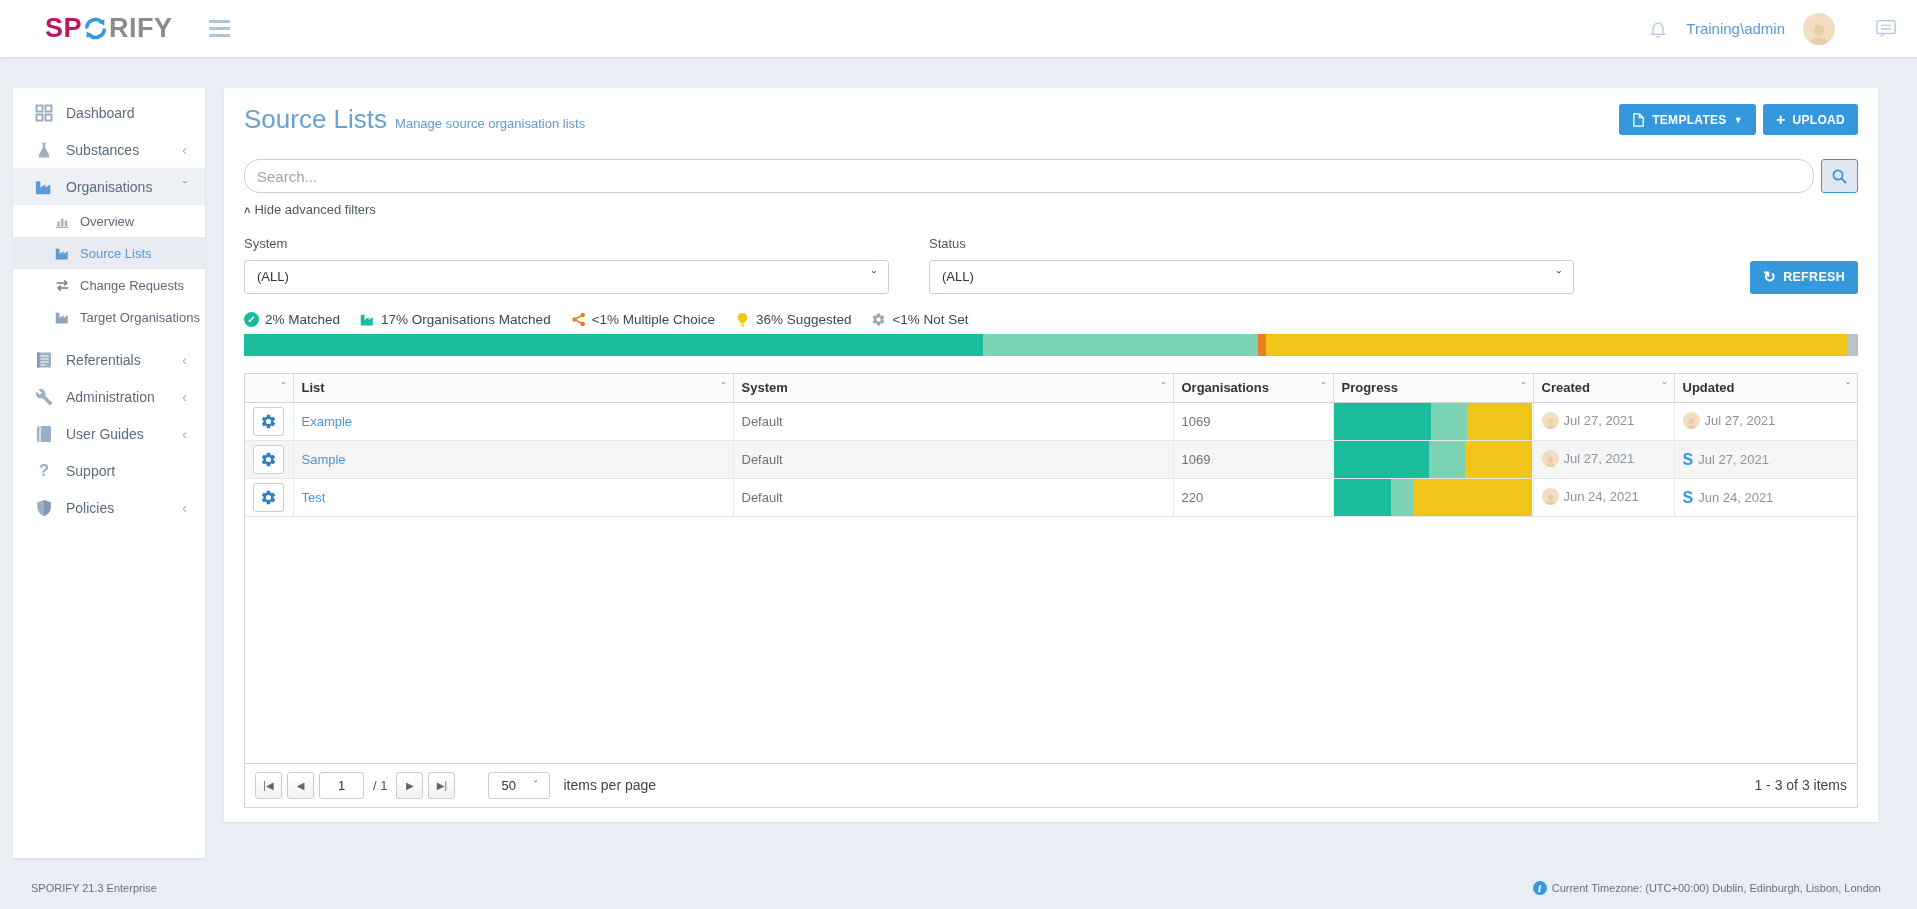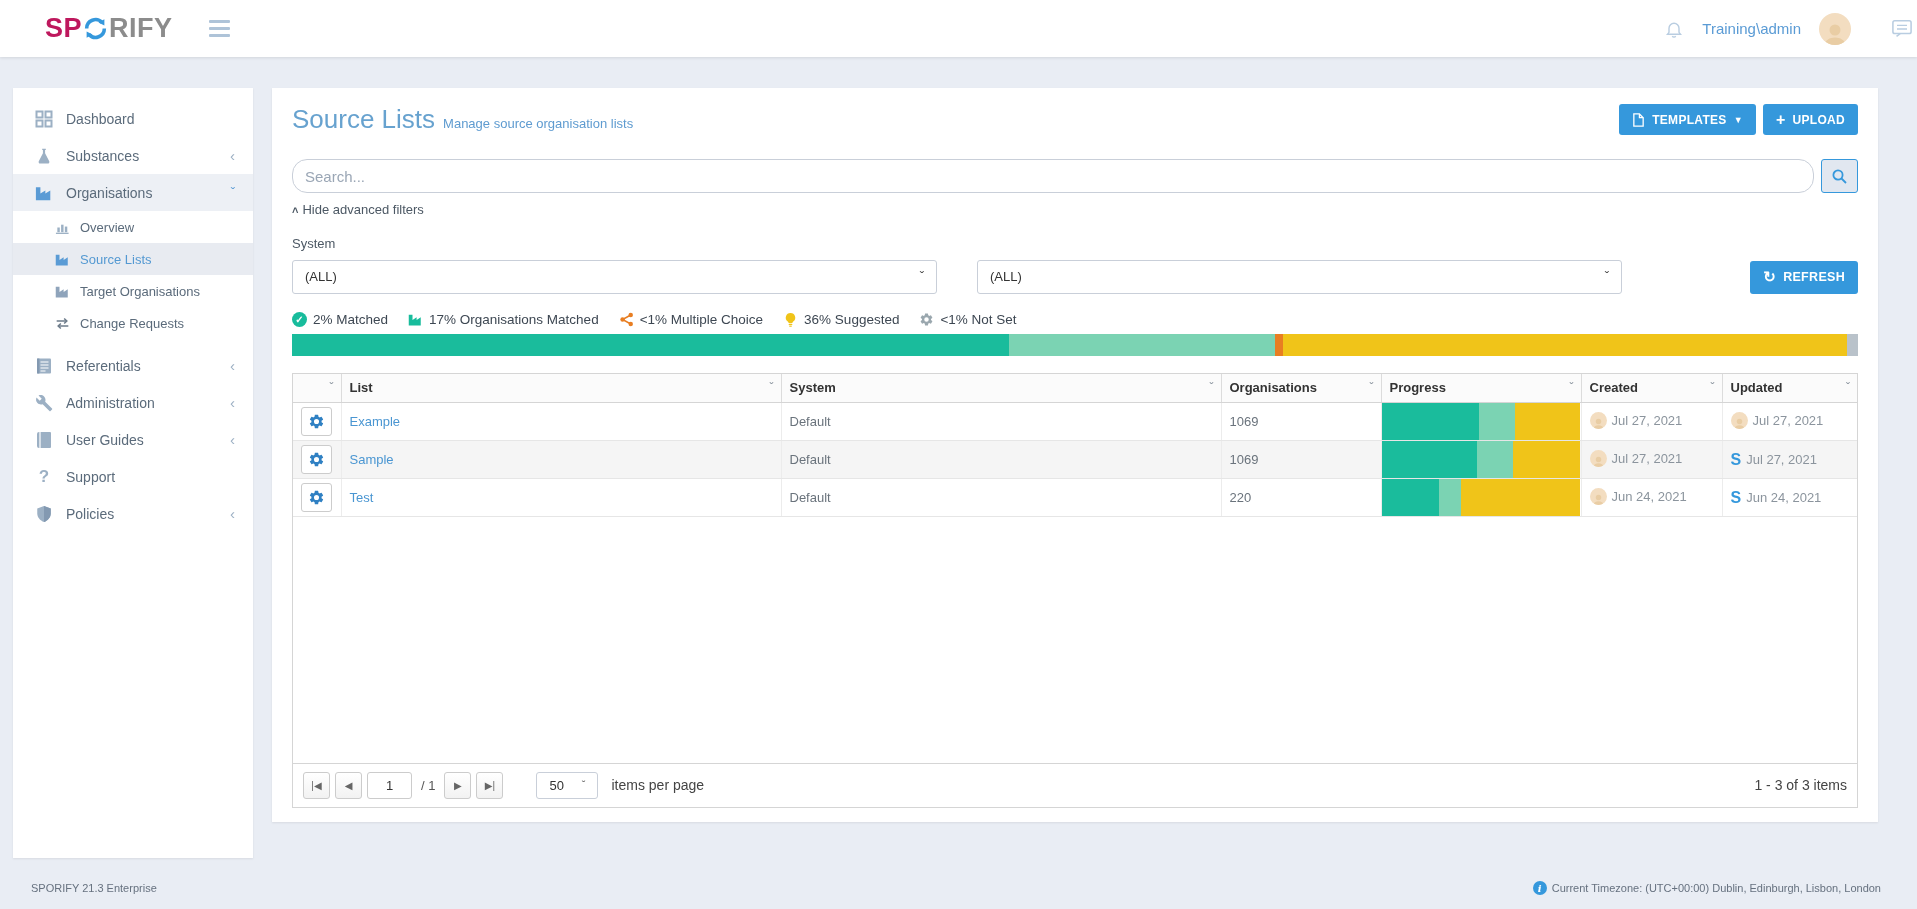--- a/index.html
+++ b/index.html
@@ -14,31 +14,31 @@
   .topbar {
     height:57px; background:#fff; display:flex; align-items:center;
     box-shadow:0 1px 3px rgba(0,0,0,.10); position:relative; z-index:5;
   }
   .logo { display:flex; align-items:center; margin-left:45px; font-size:27px; font-weight:bold; letter-spacing:.5px; }
   .logo .lg-sp { color:#be185d; }
   .logo .lg-o  { width:25px; height:25px; margin:0 1px; display:inline-flex; }
   .logo .lg-rify { color:#8c8c8c; }
   .hamburger { margin-left:36px; cursor:pointer; }
   .hamburger span { display:block; width:21px; height:3px; background:#aec3d8; margin:4px 0; border-radius:1px; }
-  .topbar-right { margin-left:auto; display:flex; align-items:center; gap:18px; padding-right:4px; }
+  .topbar-right { margin-left:auto; display:flex; align-items:center; gap:18px; padding-right:20px; }
   .bell { width:20px; height:22px; display:inline-flex; cursor:pointer; }
   .username { color:#5a9bd5; font-size:15px; cursor:pointer; }
   .avatar { width:32px; height:32px; border-radius:50%; background:#f3ddc0; overflow:hidden; display:inline-flex; align-items:flex-end; justify-content:center; cursor:pointer; }
   .chat-ico { width:22px; height:20px; display:inline-flex; margin-left:22px; cursor:pointer; }
 
   
   .layout { display:flex; gap:19px; padding:31px 39px 0 13px; align-items:flex-start; }
 
   
-  .sidebar { width:240px; background:#fff; box-shadow:0 1px 2px rgba(0,0,0,.08); padding:12px 0 12px; height:770px; flex:none; }
+  .sidebar { width:192px; background:#fff; box-shadow:0 1px 2px rgba(0,0,0,.08); padding:6px 0 12px; height:770px; flex:none; }
   .nav-item { height:37px; display:flex; align-items:center; padding:0 18px 0 22px; font-size:14px; color:#5b6b7b; cursor:pointer; position:relative; }
   .nav-item .n-ico { width:18px; height:18px; margin-right:13px; display:inline-flex; align-items:center; justify-content:center; flex:none; }
   .nav-item .chev { margin-left:auto; color:#9cb0c4; font-size:15px; line-height:1; }
   .nav-item.expanded { background:#edf0f5; }
   .nav-item.expanded .chev { color:#5a9bd5; font-size:13px; }
   .nav-sub { height:32px; display:flex; align-items:center; padding-left:42px; font-size:13px; color:#5b6b7b; cursor:pointer; }
   .nav-sub .n-ico { width:15px; height:15px; margin-right:10px; display:inline-flex; }
   .nav-sub.active { background:#e8ebf1; color:#5499d2; }
   .nav-gap { height:8px; }
   svg.ico { width:100%; height:100%; }
@@ -246,37 +246,37 @@
       <span class="n-ico">
         <svg class="ico" viewBox="0 0 20 20" fill="#5a9bd5">
           <path d="M1 18V3.5h5v7l5.5-3.4v3.4L17 7.1V18z"></path>
         </svg>
       </span>
       <span>Source Lists</span>
     </div>
 
     <div class="nav-sub">
       <span class="n-ico">
-        <svg class="ico" viewBox="0 0 20 20" fill="#8fa4bb">
-          <path d="M1 18V3.5h5v7l5.5-3.4v3.4L17 7.1V18z"></path>
-        </svg>
-      </span>
-      <span>Target Organisations</span>
-    </div>
-
-    <div class="nav-sub">
-      <span class="n-ico">
         <svg class="ico" viewBox="0 0 18 16" fill="none" stroke="#6c7b8a" stroke-width="1.8">
           <path d="M2 5h12"></path>
             <path d="M11 2l3.2 3L11 8"></path>
           <path d="M16 11H4"></path>
             <path d="M7 8l-3.2 3L7 14"></path>
         </svg>
       </span>
       <span>Change Requests</span>
+    </div>
+
+    <div class="nav-sub">
+      <span class="n-ico">
+        <svg class="ico" viewBox="0 0 20 20" fill="#8fa4bb">
+          <path d="M1 18V3.5h5v7l5.5-3.4v3.4L17 7.1V18z"></path>
+        </svg>
+      </span>
+      <span>Target Organisations</span>
     </div>
 
     <div class="nav-gap"></div>
 
     <div class="nav-item">
       <span class="n-ico">
         <svg class="ico" viewBox="0 0 18 18" fill="#9cb0c4">
           <rect x="2" y="1.5" width="14" height="15" rx="1"></rect>
           <path d="M5.5 5h8M5.5 8h8M5.5 11h8M5.5 14h5" stroke="#fff" stroke-width="1.2"></path>
           <rect x="2" y="1.5" width="2.4" height="15" fill="#8399b1"></rect>
@@ -364,20 +364,21 @@
 
     <div class="filter-row">
       <div class="filter-col">
         <div class="filter-label">System</div>
         <div class="select">
           <span>(ALL)</span>
           <span class="sel-caret">ˇ</span>
         </div>
       </div>
       <div class="filter-col">
+        <div class="filter-label">Status</div>
         <div class="select">
           <span>(ALL)</span>
           <span class="sel-caret">ˇ</span>
         </div>
       </div>
       <div class="refresh-wrap">
         <button class="btn-blue btn-refresh">
           <span class="r-ico">↻</span>
           <span>REFRESH</span>
         </button>

